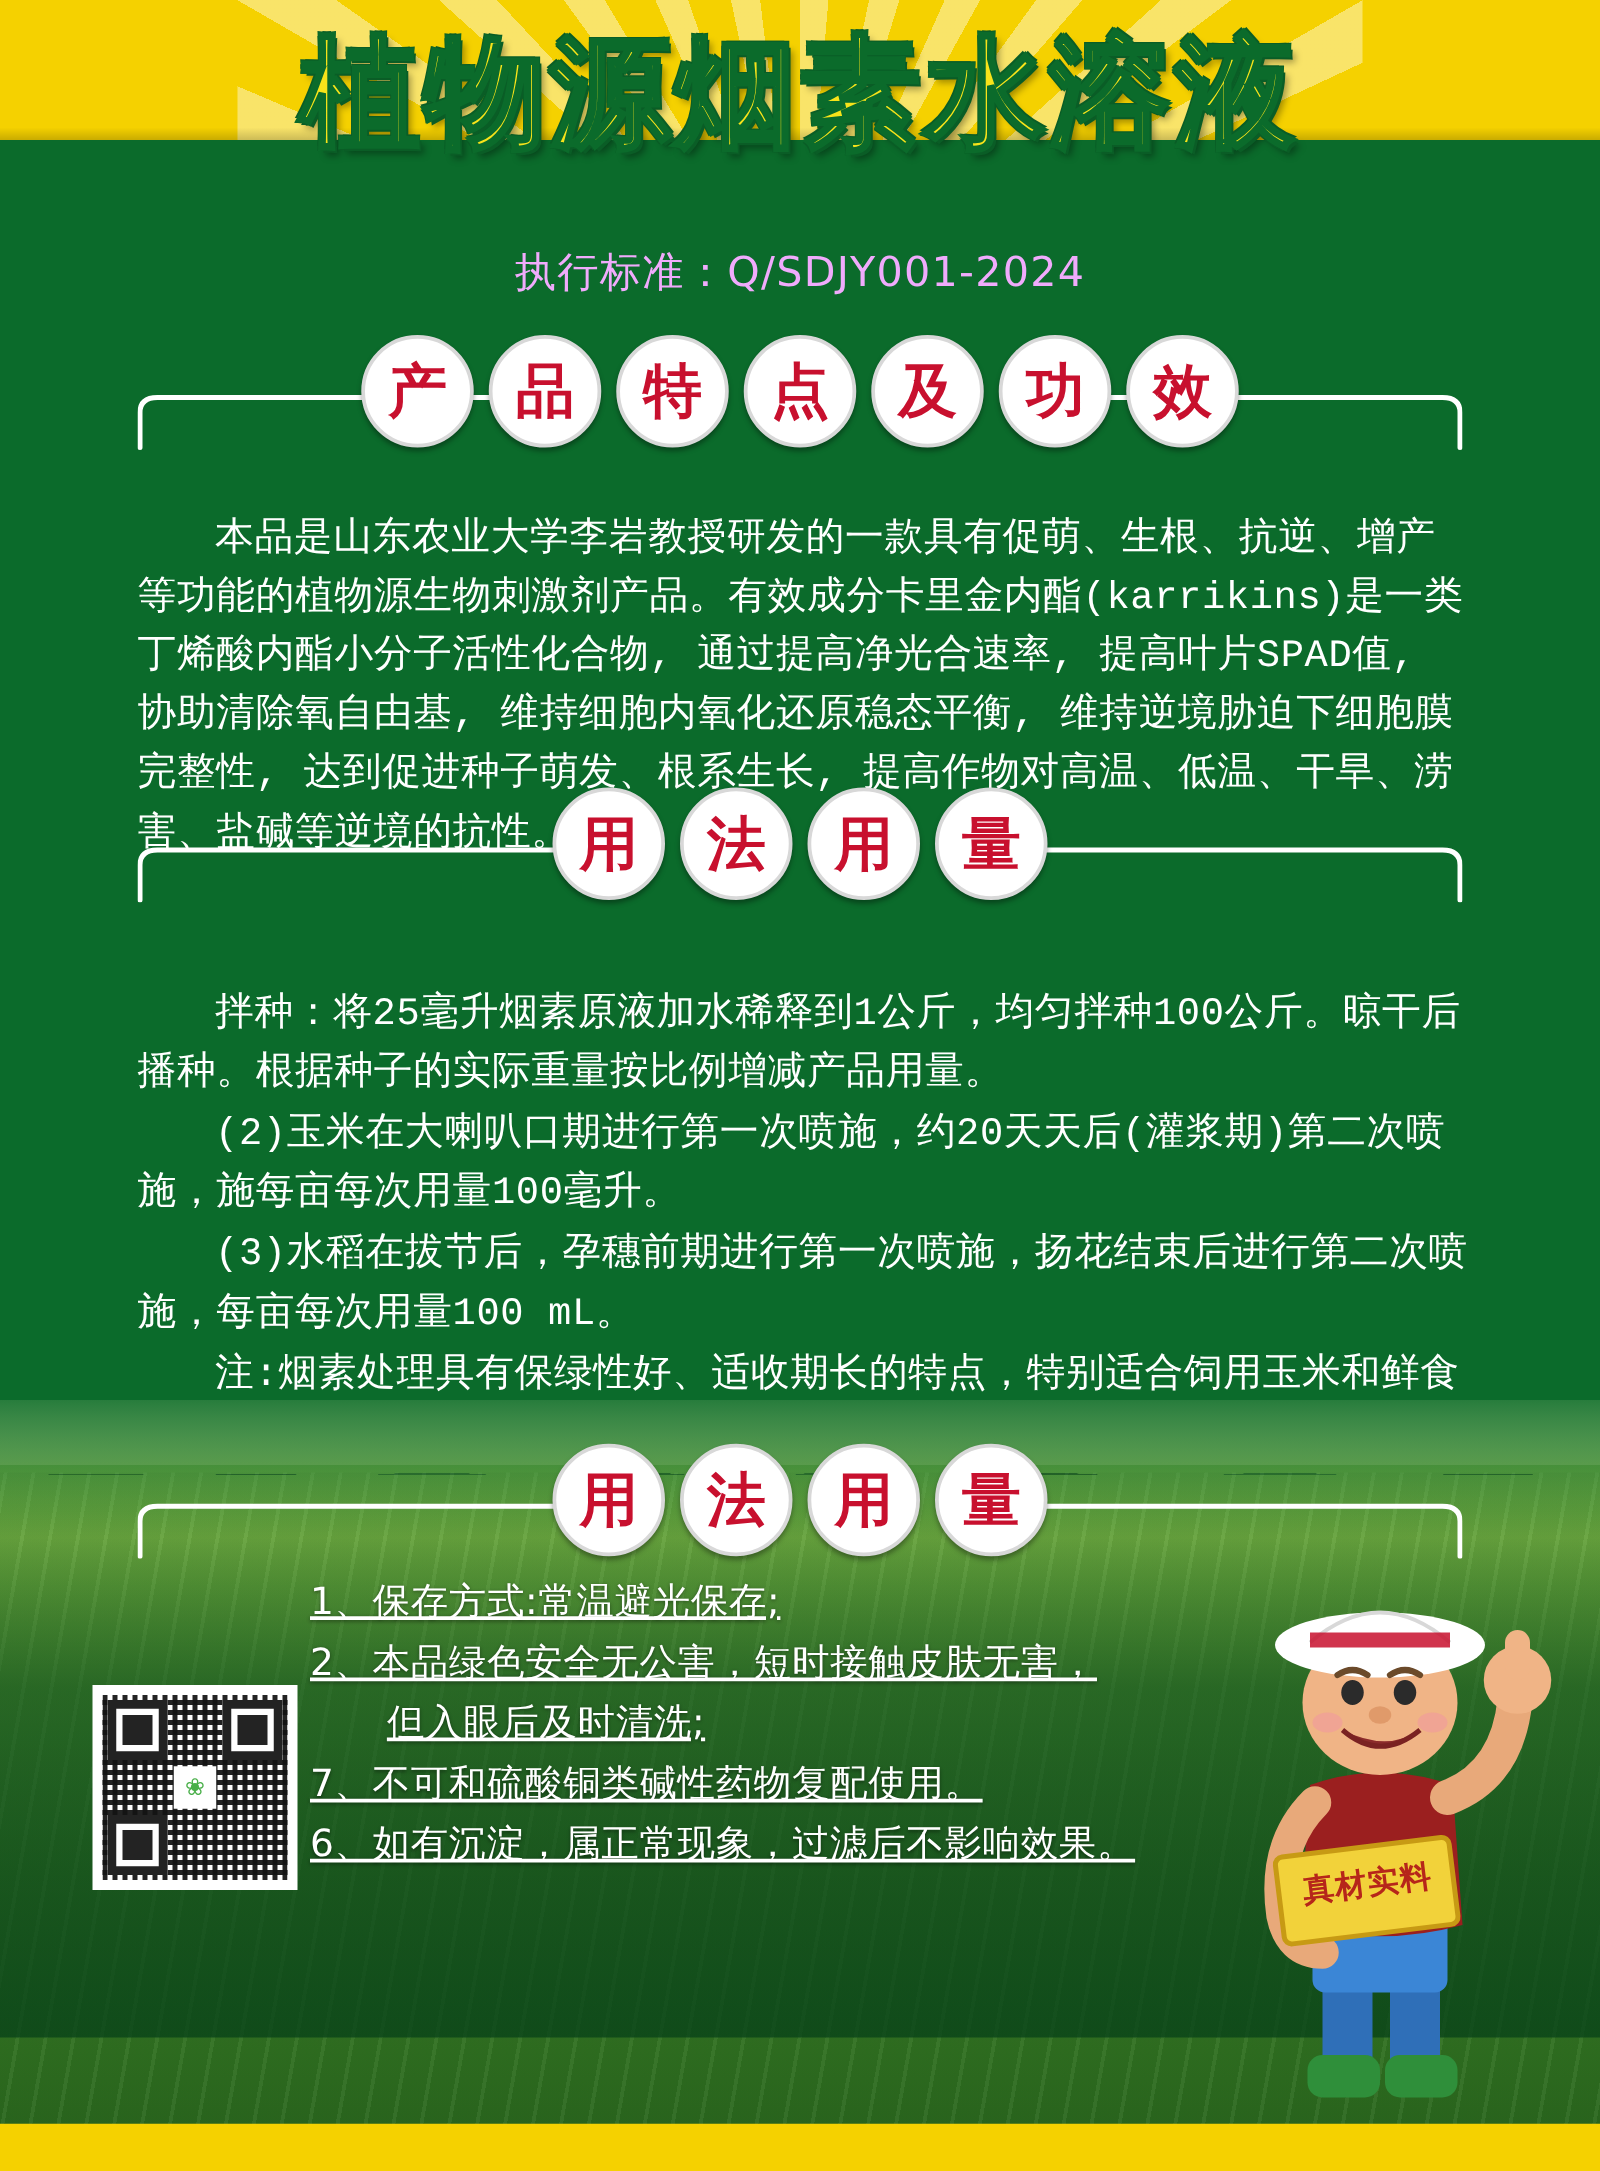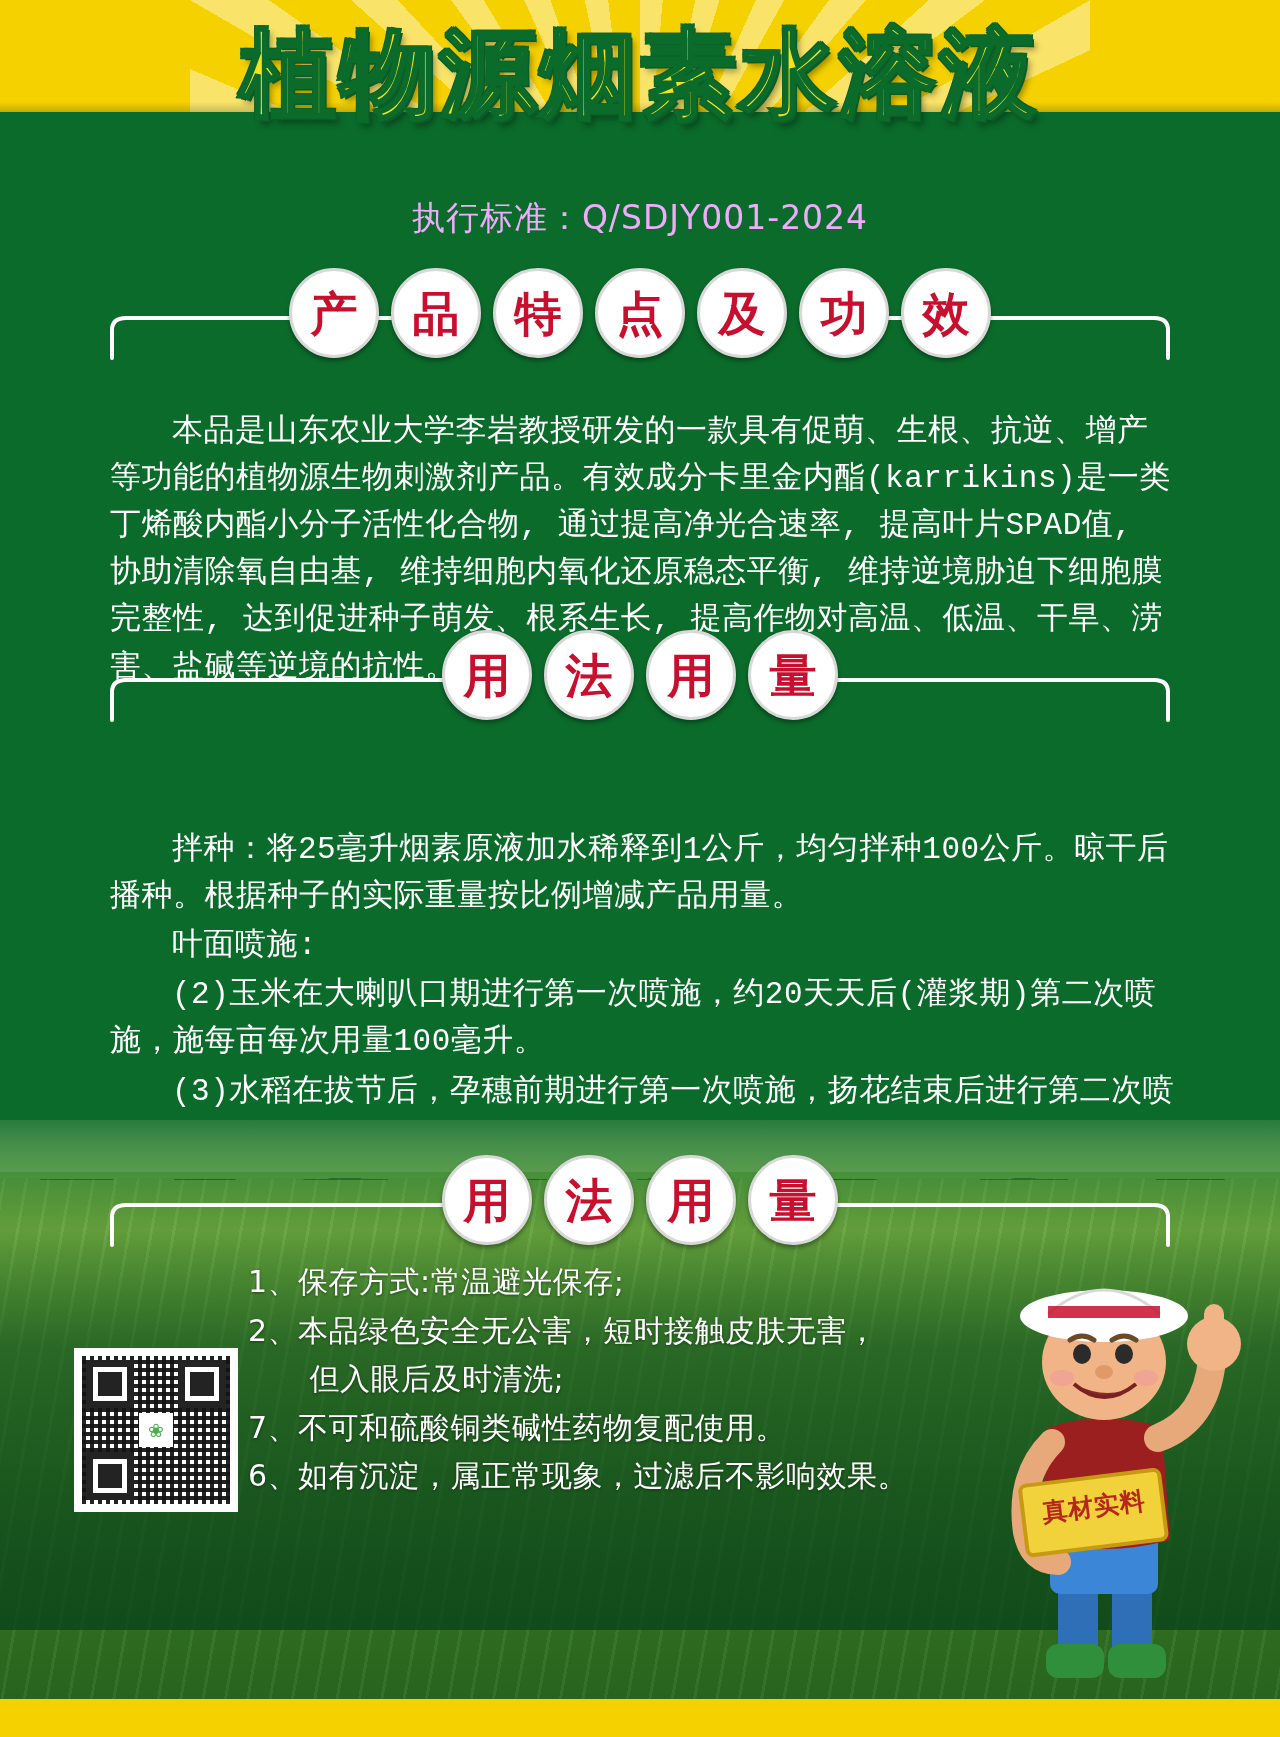--- a/index.html
+++ b/index.html
@@ -132,21 +132,21 @@
   }
   .indent { text-indent: 2em; }
   .block-features {
     position: absolute;
     top: 408px;
     left: 110px;
     width: 1065px;
   }
   .block-usage {
     position: absolute;
-    top: 826px;
+    top: 788px;
     left: 110px;
     width: 1065px;
   }
   .sec1-head { position: absolute; top: 268px; left: 110px; width: 1060px; }
   .sec2-head { position: absolute; top: 630px; left: 110px; width: 1060px; }
   .sec3-head { position: absolute; top: 1155px; left: 110px; width: 1060px; }
 
   
   .field {
     position: absolute;
@@ -216,20 +216,21 @@
   .notice {
     position: absolute;
     top: 1258px;
     left: 248px;
     width: 720px;
     color: #ffffff;
     font-size: 30px;
     line-height: 1.62;
     letter-spacing: .5px;
     text-shadow: 0 1px 3px rgba(0,0,0,.45);
+    text-decoration: underline;
   }
   .notice .sub {
     display: block;
     padding-left: 2.05em;
   }
   
   .qr {
     position: absolute;
     left: 74px;
     top: 1348px;
@@ -355,21 +356,20 @@
     <div class="badges">
       <div class="badge">用</div>
       <div class="badge">法</div>
       <div class="badge">用</div>
       <div class="badge">量</div>
     </div>
   </div>
 
   <div class="block-usage body-text">
     <p class="indent">拌种：将25毫升烟素原液加水稀释到1公斤，均匀拌种100公斤。晾干后播种。根据种子的实际重量按比例增减产品用量。</p>
-    <p class="indent">叶面喷施:</p>
     <p class="indent">(2)玉米在大喇叭口期进行第一次喷施，约20天天后(灌浆期)第二次喷施，施每亩每次用量100毫升。</p>
     <p class="indent">(3)水稻在拔节后，孕穗前期进行第一次喷施，扬花结束后进行第二次喷施，每亩每次用量100 mL。</p>
     <p class="indent">注:烟素处理具有保绿性好、适收期长的特点，特别适合饲用玉米和鲜食玉米生产，或者春播普通玉米。</p>
   </div>
 
   <div class="field">
     <div class="field-sky"></div>
     <div class="field-trees"></div>
     <div class="field-rows"></div>
     <div class="field-green-overlay"></div>

